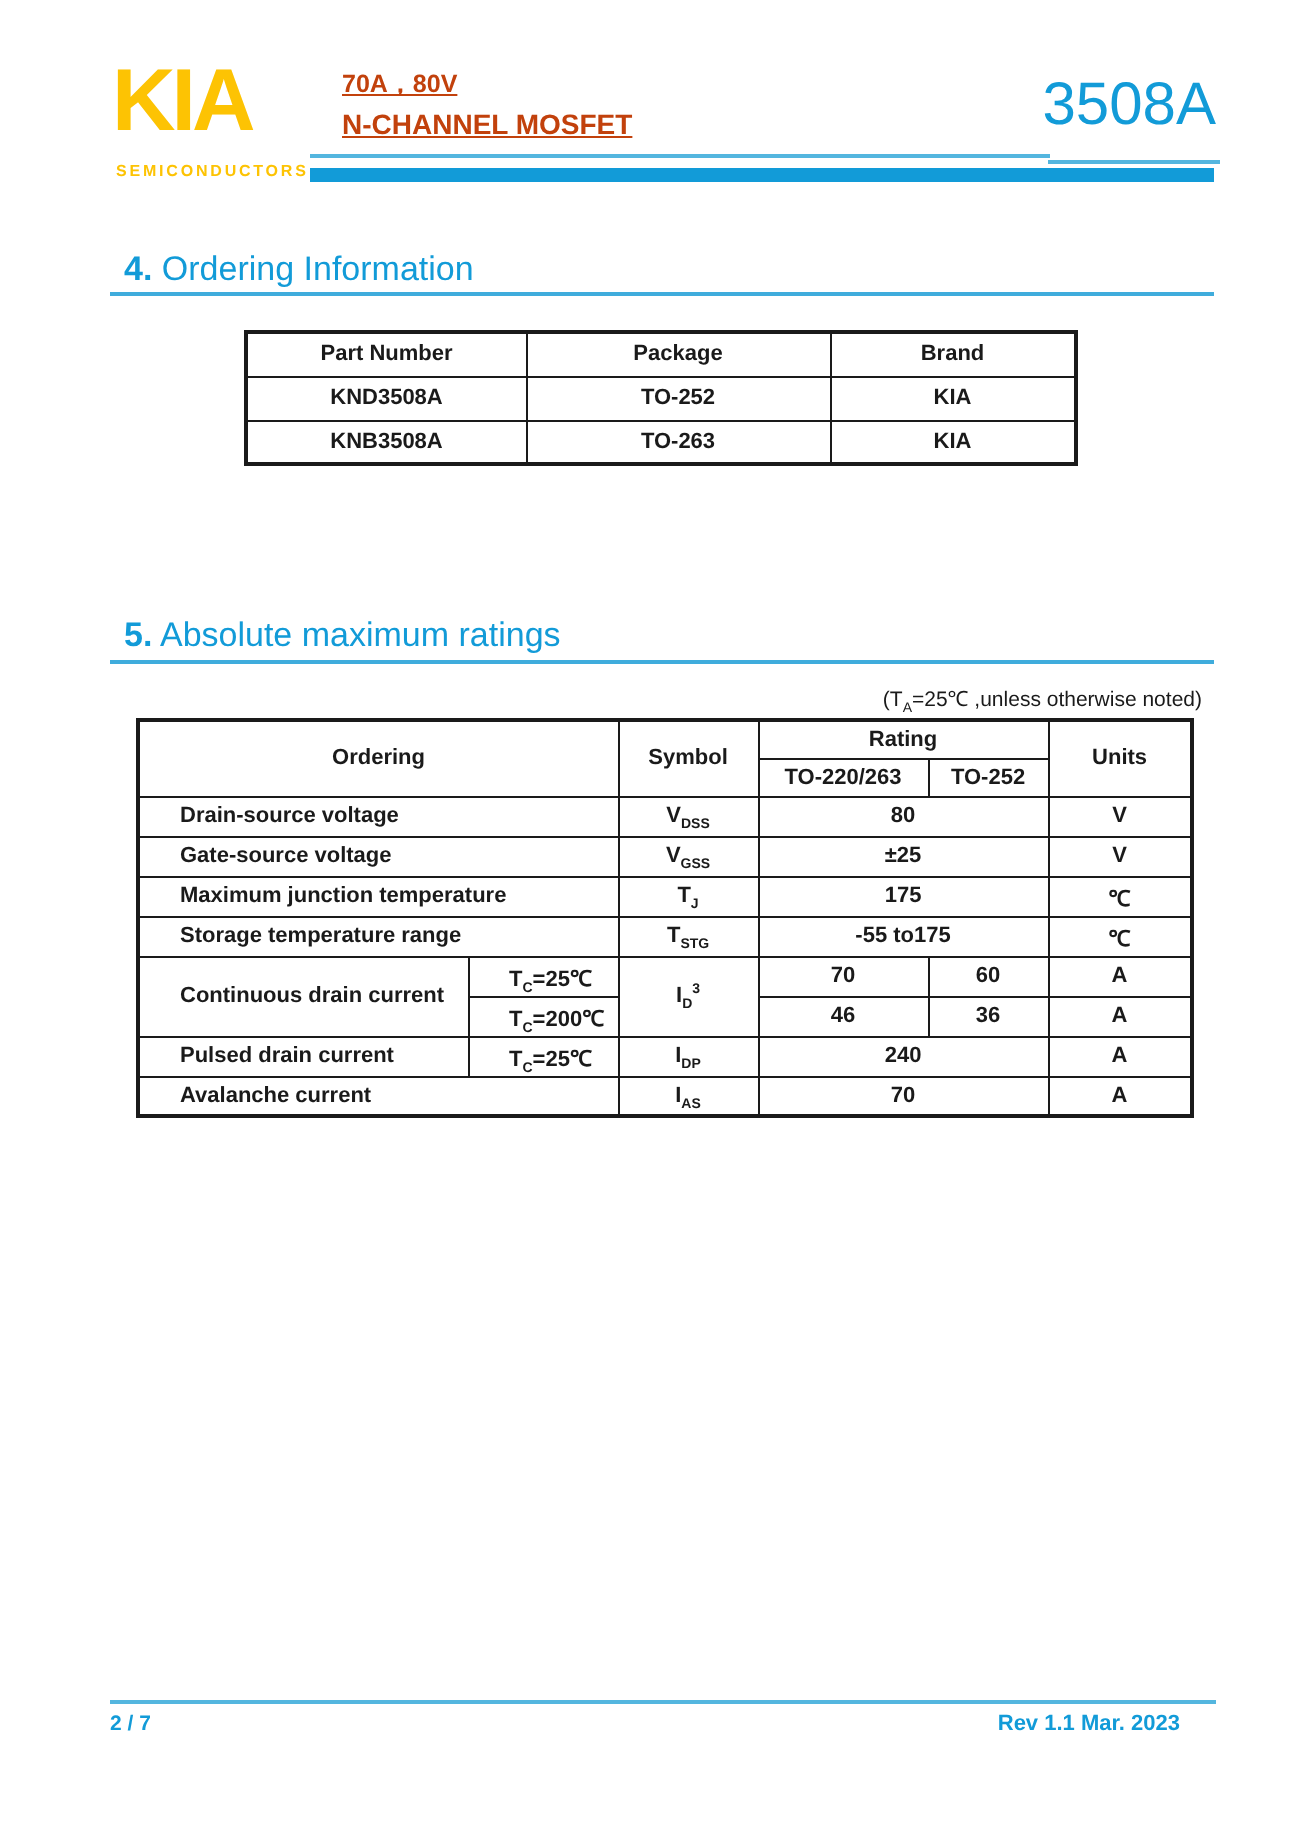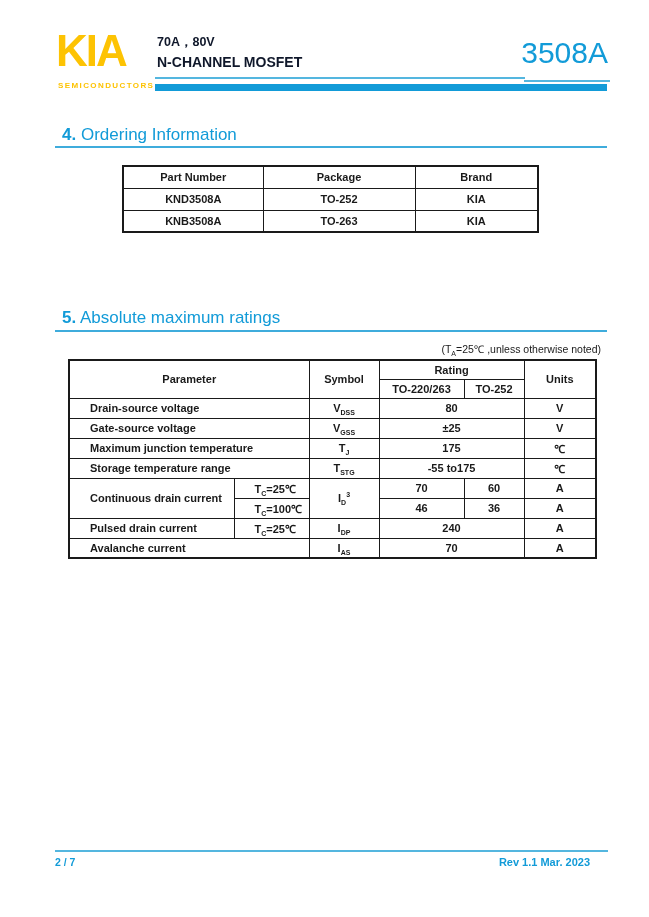--- a/index.html
+++ b/index.html
@@ -7,21 +7,21 @@
   .page {
     position:relative; width:649px; height:917px; margin:0 auto;
     background:#ffffff; overflow:hidden;
     font-family:"Liberation Sans", sans-serif; color:#1a1a1a;
   }
   
   .logo-text { position:absolute; left:56px; top:26px; font-size:44px; font-weight:700;
     letter-spacing:-2px; color:#FDC303; }
   .logo-subtext { position:absolute; left:58px; top:81px; font-size:8px; font-weight:700;
     letter-spacing:1.4px; color:#FDC303; }
-  .spec-block { position:absolute; left:157px; top:34px; color:#0f172a; }
+  .spec-block { position:absolute; left:171px; top:34px; color:#c2410c;text-decoration:underline; }
   .spec-line1 { font-size:12.5px; font-weight:700; }
   .spec-line2 { font-size:14px; font-weight:700; margin-top:3px; }
   .part-number { position:absolute; left:448px; top:36px; width:160px; text-align:right;
     font-size:30px; font-weight:400; color:#129BD8; }
   .hdr-thin-a { position:absolute; left:155px; top:77px; width:370px; height:2px; background:#54B6DF; }
   .hdr-thin-b { position:absolute; left:524px; top:80px; width:86px; height:2px; background:#54B6DF; }
   .hdr-bar { position:absolute; left:155px; top:84px; width:452px; height:7px; background:#129BD8; }
   
   .sec-heading { position:absolute; left:62px; font-size:17px; color:#129BD8; }
   .sec-heading .num { font-weight:700; }
@@ -109,21 +109,21 @@
     <colgroup>
       <col style="width:165px">
         <col style="width:75px">
         <col style="width:70px">
       <col style="width:85px">
         <col style="width:60px">
         <col style="width:72px">
     </colgroup>
     <tbody>
         <tr>
-      <th colspan="2" rowspan="2">Parameter</th>
+      <th colspan="2" rowspan="2">Ordering</th>
       <th rowspan="2">Symbol</th>
       <th colspan="2">Rating</th>
       <th rowspan="2">Units</th>
     </tr>
     <tr>
       <th>TO-220/263</th>
       <th>TO-252</th>
     </tr>
     <tr>
       <td colspan="2" class="cell-left">Drain-source voltage</td>
@@ -151,21 +151,21 @@
     </tr>
     <tr>
       <td rowspan="2" class="cell-left">Continuous drain current</td>
       <td class="cell-left"><span>T</span><sub>C</sub><span>=25℃</span></td>
       <td rowspan="2"><span>I</span><sub>D</sub><sup>3</sup></td>
       <td>70</td>
       <td>60</td>
       <td>A</td>
     </tr>
     <tr>
-      <td class="cell-left"><span>T</span><sub>C</sub><span>=100℃</span></td>
+      <td class="cell-left"><span>T</span><sub>C</sub><span>=200℃</span></td>
       <td>46</td>
       <td>36</td>
       <td>A</td>
     </tr>
     <tr>
       <td class="cell-left">Pulsed drain current</td>
       <td class="cell-left"><span>T</span><sub>C</sub><span>=25℃</span></td>
       <td><span>I</span><sub>DP</sub></td>
       <td colspan="2">240</td>
       <td>A</td>

